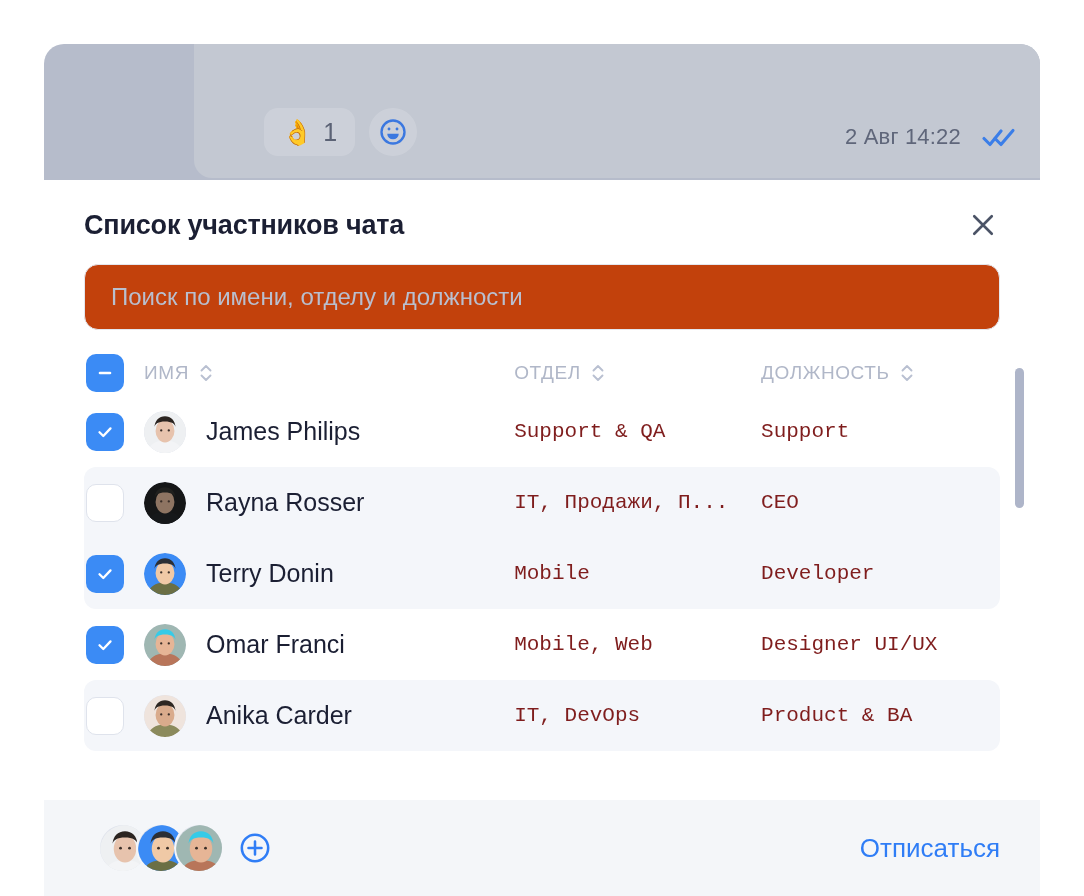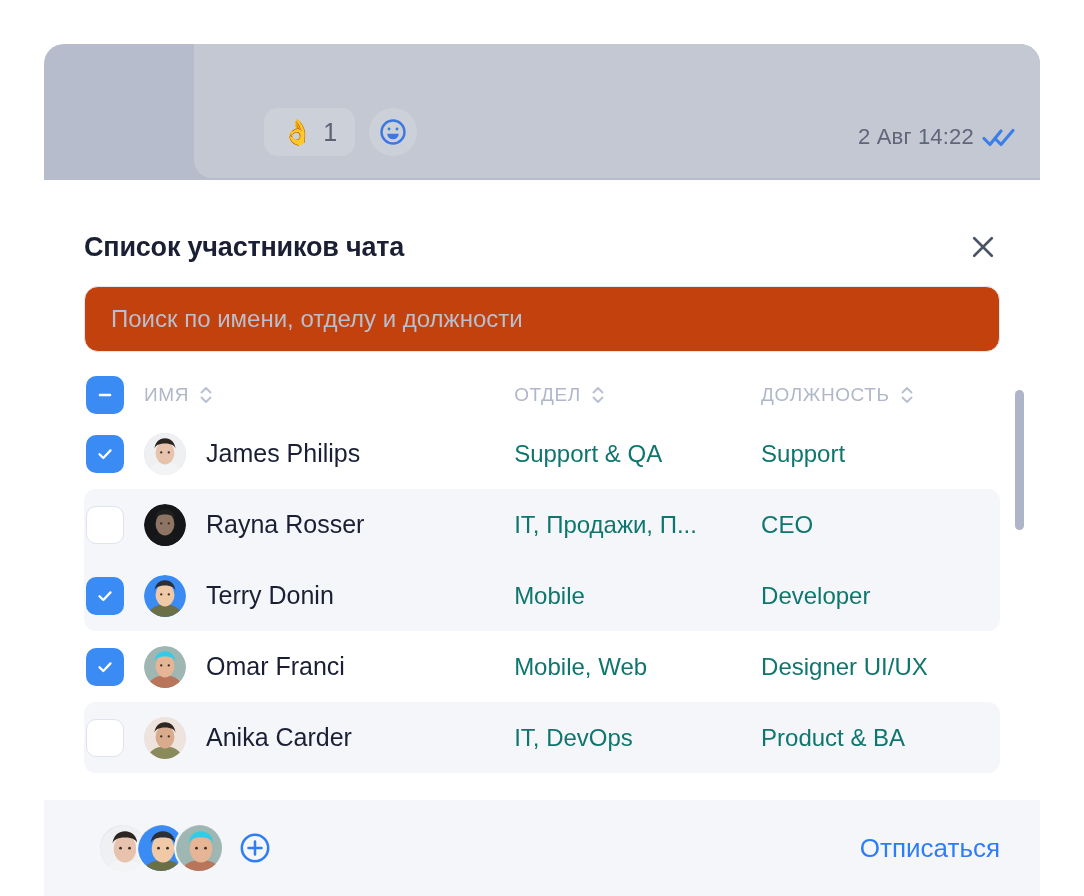--- a/index.html
+++ b/index.html
@@ -44,35 +44,35 @@
   }
   .reaction-emoji { font-size: 25px; line-height: 1; }
   .reaction-count { font-size: 25px; color: #5b6275; font-family: "Liberation Sans", sans-serif; }
   .reaction-add {
     width: 48px; height: 48px; border-radius: 50%;
     background: rgba(255,255,255,0.16);
     display: flex; align-items: center; justify-content: center;
   }
   .msg-meta {
     position: absolute; right: 38px; bottom: 28px;
-    display: flex; align-items: center; gap: 8px;
+    display: flex; align-items: center; gap: 21px;
   }
   .msg-time { font-size: 22px; color: #5f667a; letter-spacing: .2px; }
 
   
   .sheet {
     position: absolute; left: 44px; top: 180px;
     width: 996px; height: 716px;
     background: #ffffff;
     overflow: hidden;
   }
   .sheet-header {
     position: relative;
     padding: 28px 40px 0 40px;
-    display: flex; align-items: center; justify-content: space-between; margin-top: 22px;
+    display: flex; align-items: center; justify-content: space-between;
   }
   .sheet-title {
     font-size: 27px; font-weight: bold; color: #1b1f33;
     letter-spacing: -.2px;
   }
   .close-btn {
     width: 34px; height: 34px;
     display: flex; align-items: center; justify-content: center;
     cursor: pointer;
   }
@@ -130,21 +130,21 @@
   .cb.on  { background: #3b8bf5; }
   .cb.mixed { background: #3b8bf5; }
 
   .avatar {
     width: 42px; height: 42px; border-radius: 50%;
     margin-left: 20px; flex: 0 0 42px;
     overflow: hidden; position: relative;
     background: #dfe3ec;
   }
   .p-name { margin-left: 20px; font-size: 25px; color: #1b1f33; }
-  .cell { font-size: 24px; color: #0f766e; }
+  .cell { font-size: 21px; color: #7f1d1d; font-family: Liberation Mono, monospace; }
 
   
   .scroll-track {
     position: absolute; right: 8px; top: 18px;
     width: 8px; height: 440px;
     background: transparent;
   }
   .scroll-thumb {
     position: absolute; right: 8px; top: 168px;
     width: 9px; height: 140px;

